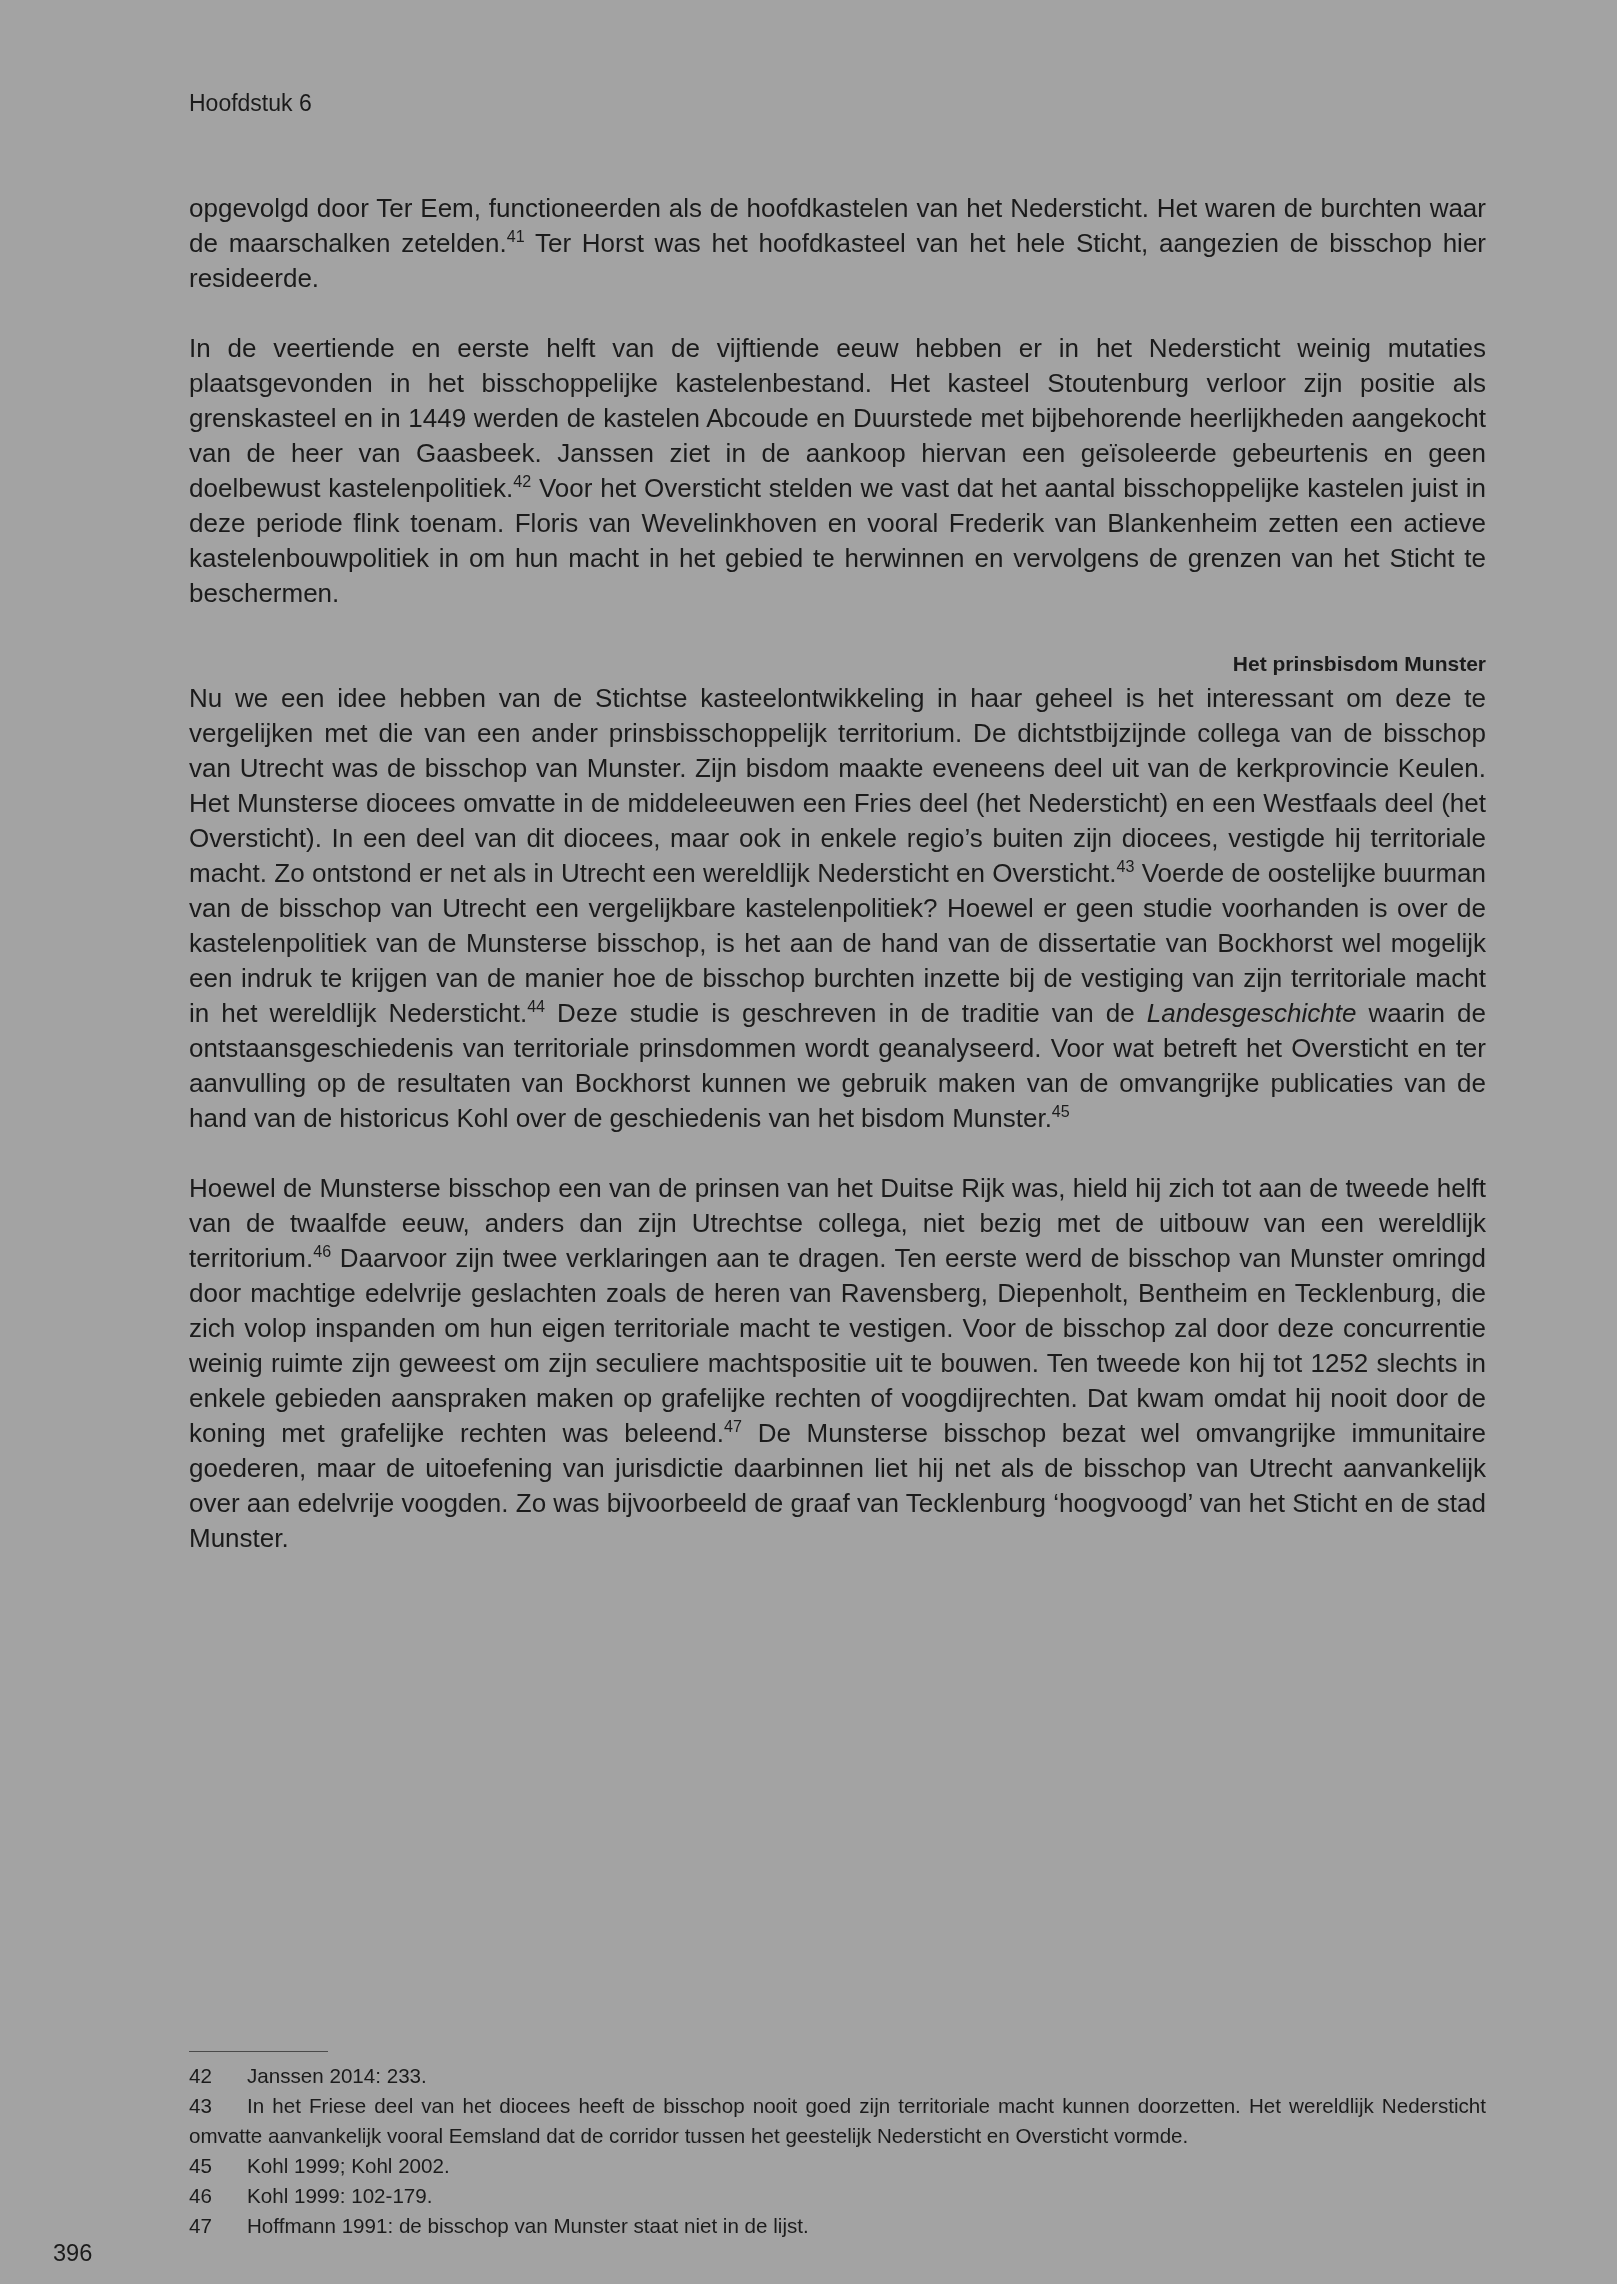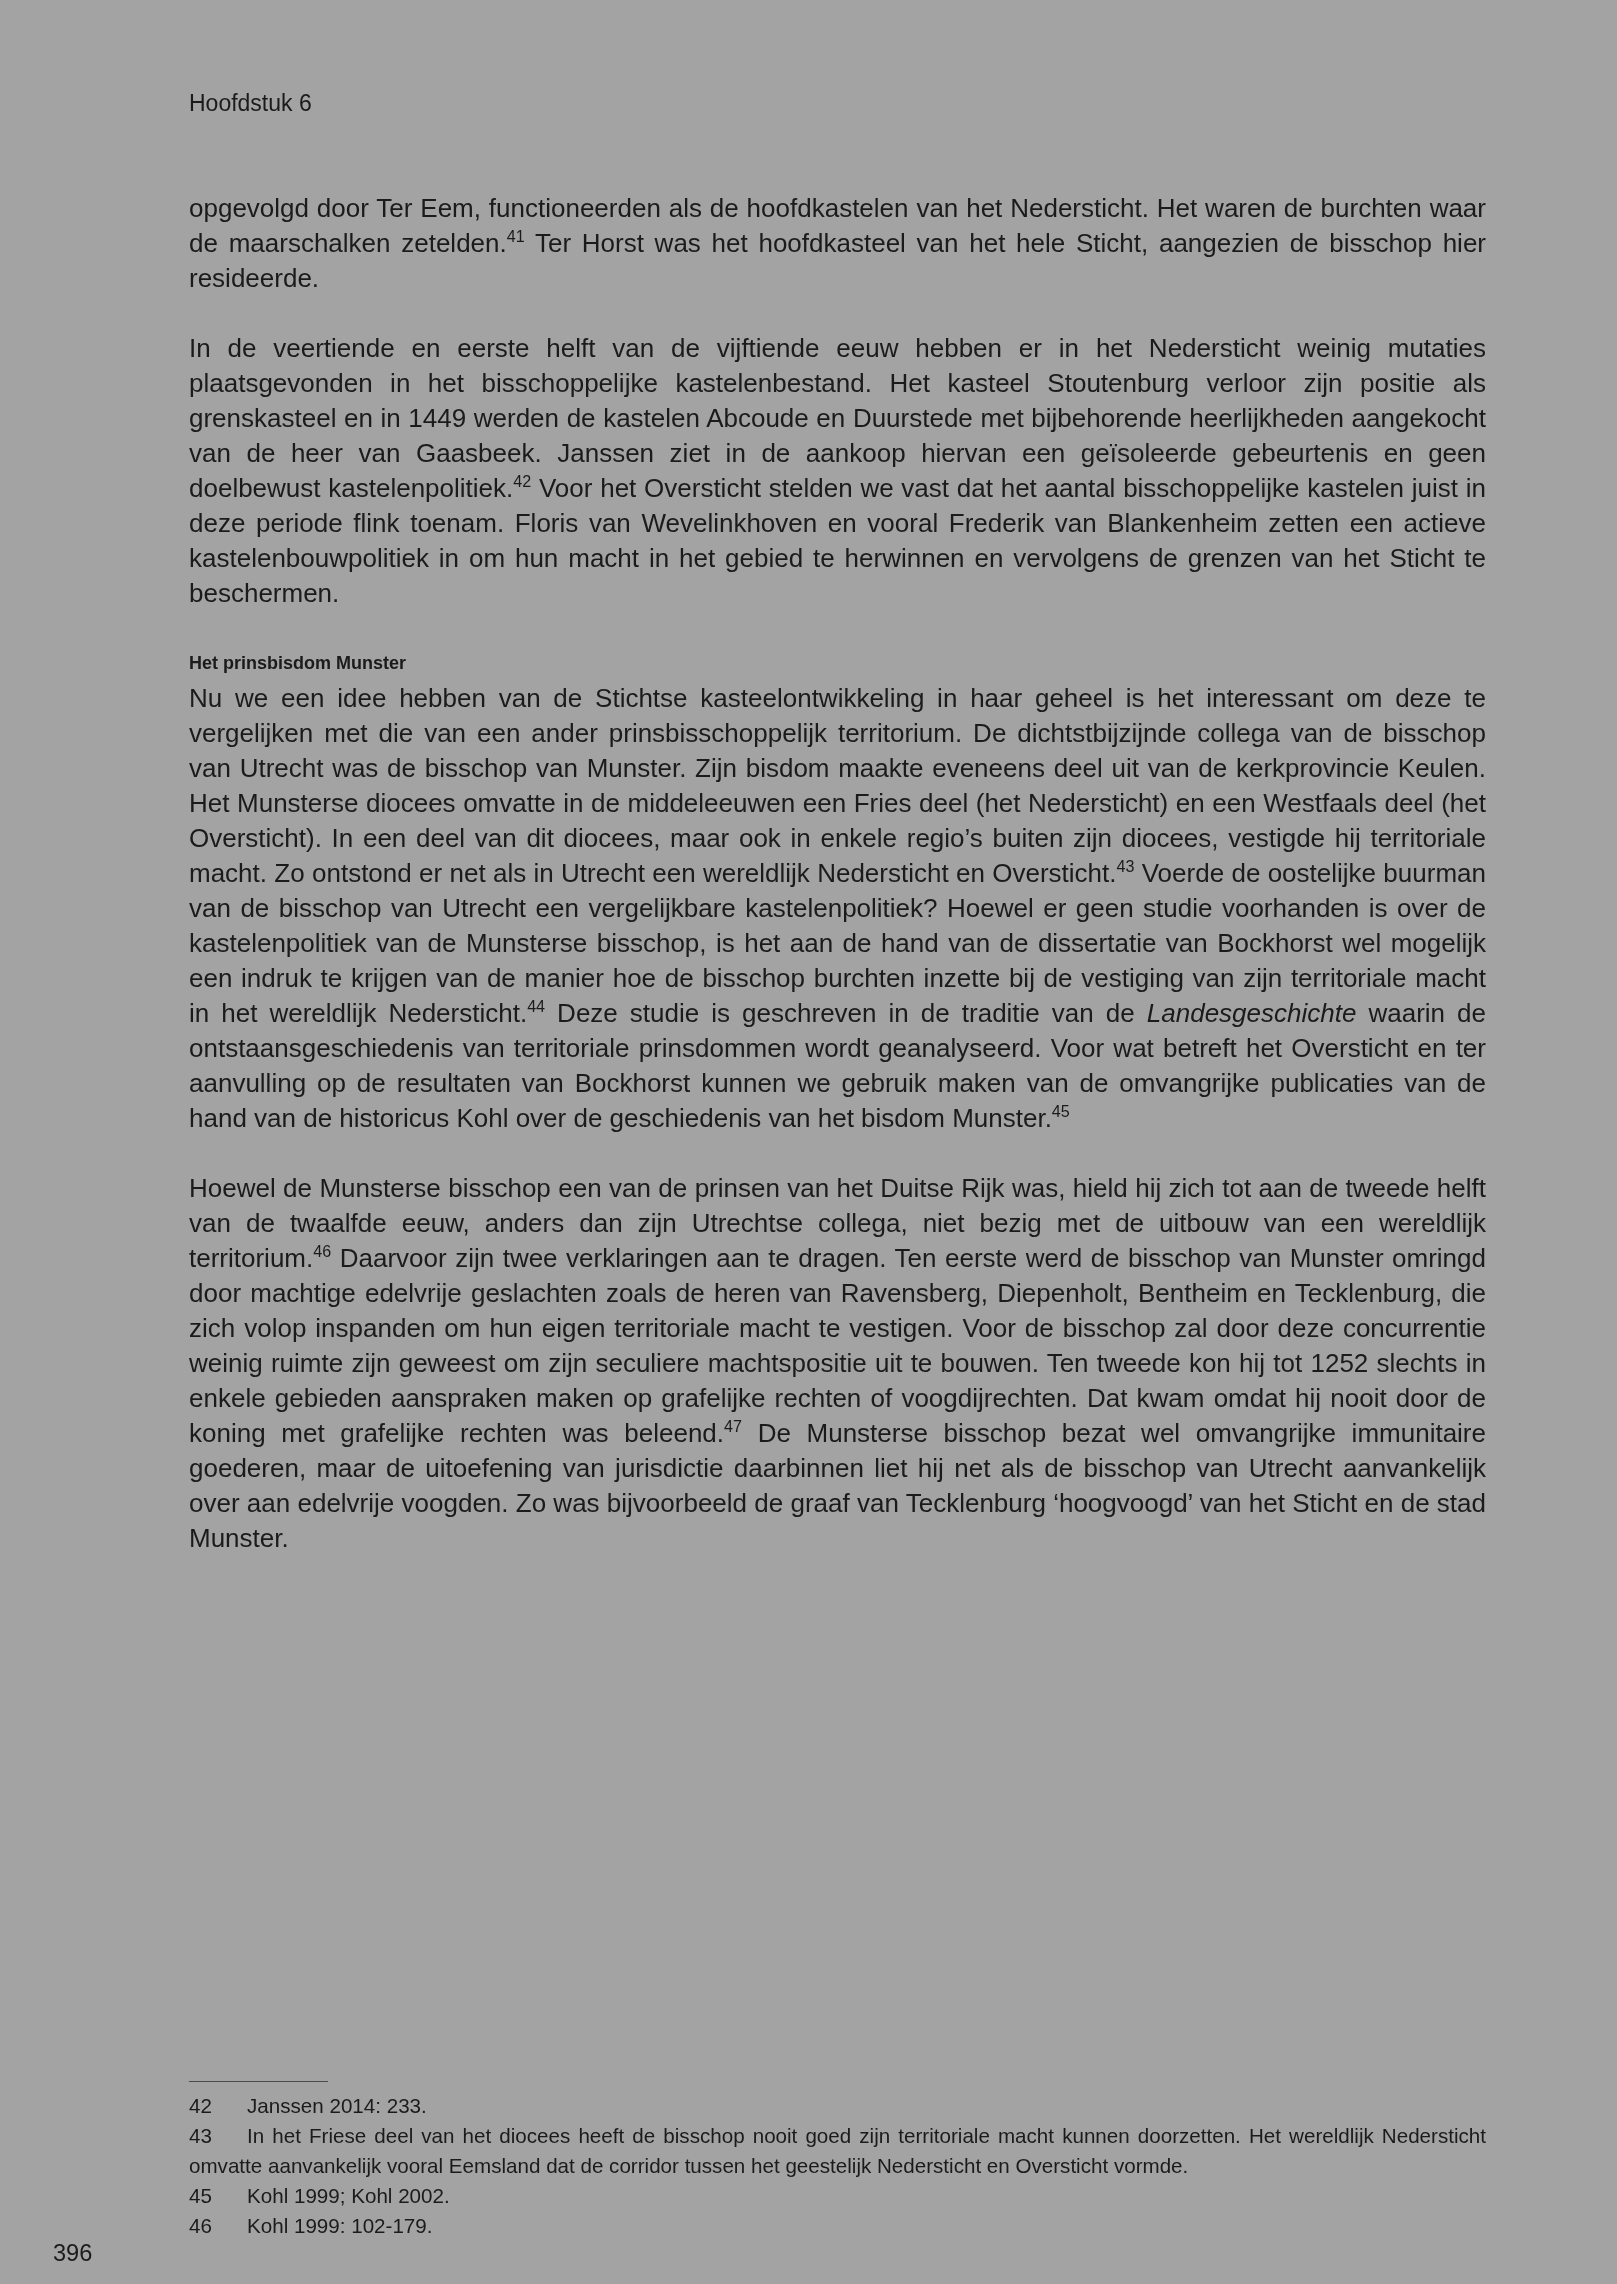--- a/index.html
+++ b/index.html
@@ -25,25 +25,25 @@
     position: absolute;
     top: 191px;
     left: 189px;
     width: 1297px;
     font-size: 26px;
     line-height: 35px;
     text-align: justify;
   }
   .body-text p { margin: 0 0 35px 0; }
   .section-heading {
-    font-size: 18px;
+    font-size: 21px;
     font-weight: bold;
     line-height: 35px;
     margin: 0;
-    text-align: left;
+    text-align: right;
   }
   sup.fn-ref {
     font-size: 0.62em;
     line-height: 0;
     vertical-align: super;
   }
   em { font-style: italic; }
   .footnotes {
     position: absolute;
     left: 189px;
@@ -84,18 +84,19 @@
     <p><span>Nu we een idee hebben van de Stichtse kasteelontwikkeling in haar geheel is het interessant om deze te vergelijken met die van een ander prinsbisschoppelijk territorium. De dichtstbijzijnde collega van de bisschop van Utrecht was de bisschop van Munster. Zijn bisdom maakte eveneens deel uit van de kerkprovincie Keulen. Het Munsterse diocees omvatte in de middeleeuwen een Fries deel (het Nedersticht) en een Westfaals deel (het Oversticht). In een deel van dit diocees, maar ook in enkele regio’s buiten zijn diocees, vestigde hij territoriale macht. Zo ontstond er net als in Utrecht een wereldlijk Nedersticht en Oversticht.</span><sup class="fn-ref">43</sup><span> Voerde de oostelijke buurman van de bisschop van Utrecht een vergelijkbare kastelenpolitiek? Hoewel er geen studie voorhanden is over de kastelenpolitiek van de Munsterse bisschop, is het aan de hand van de dissertatie van Bockhorst wel mogelijk een indruk te krijgen van de manier hoe de bisschop burchten inzette bij de vestiging van zijn territoriale macht in het wereldlijk Nedersticht.</span><sup class="fn-ref">44</sup><span> Deze studie is geschreven in de traditie van de </span><em>Landesgeschichte</em><span> waarin de ontstaansgeschiedenis van territoriale prinsdommen wordt geanalyseerd. Voor wat betreft het Oversticht en ter aanvulling op de resultaten van Bockhorst kunnen we gebruik maken van de omvangrijke publicaties van de hand van de historicus Kohl over de geschiedenis van het bisdom Munster.</span><sup class="fn-ref">45</sup></p>
     <p><span>Hoewel de Munsterse bisschop een van de prinsen van het Duitse Rijk was, hield hij zich tot aan de tweede helft van de twaalfde eeuw, anders dan zijn Utrechtse collega, niet bezig met de uitbouw van een wereldlijk territorium.</span><sup class="fn-ref">46</sup><span> Daarvoor zijn twee verklaringen aan te dragen. Ten eerste werd de bisschop van Munster omringd door machtige edelvrije geslachten zoals de heren van Ravensberg, Diepenholt, Bentheim en Tecklenburg, die zich volop inspanden om hun eigen territoriale macht te vestigen. Voor de bisschop zal door deze concurrentie weinig ruimte zijn geweest om zijn seculiere machtspositie uit te bouwen. Ten tweede kon hij tot 1252 slechts in enkele gebieden aanspraken maken op grafelijke rechten of voogdijrechten. Dat kwam omdat hij nooit door de koning met grafelijke rechten was beleend.</span><sup class="fn-ref">47</sup><span> De Munsterse bisschop bezat wel omvangrijke immunitaire goederen, maar de uitoefening van jurisdictie daarbinnen liet hij net als de bisschop van Utrecht aanvankelijk over aan edelvrije voogden. Zo was bijvoorbeeld de graaf van Tecklenburg ‘hoogvoogd’ van het Sticht en de stad Munster.</span></p>
   </div>
 
   <div class="footnotes">
     <div class="fn-rule"></div>
     <div class="footnote"><span class="fn-num">42</span><span class="fn-text">Janssen 2014: 233.</span></div>
     <div class="footnote"><span class="fn-num">43</span><span class="fn-text">In het Friese deel van het diocees heeft de bisschop nooit goed zijn territoriale macht kunnen doorzetten. Het wereldlijk Nedersticht omvatte aanvankelijk vooral Eemsland dat de corridor tussen het geestelijk Nedersticht en Oversticht vormde.</span></div>
     <div class="footnote"><span class="fn-num">45</span><span class="fn-text">Kohl 1999; Kohl 2002.</span></div>
     <div class="footnote"><span class="fn-num">46</span><span class="fn-text">Kohl 1999: 102-179.</span></div>
+    <div class="footnote"><span class="fn-num">47</span><span class="fn-text">Hoffmann 1991: de bisschop van Munster staat niet in de lijst.</span></div>
   </div>
 
   <div class="page-number">396</div>
 
 </div>
 
 
 </body></html>

